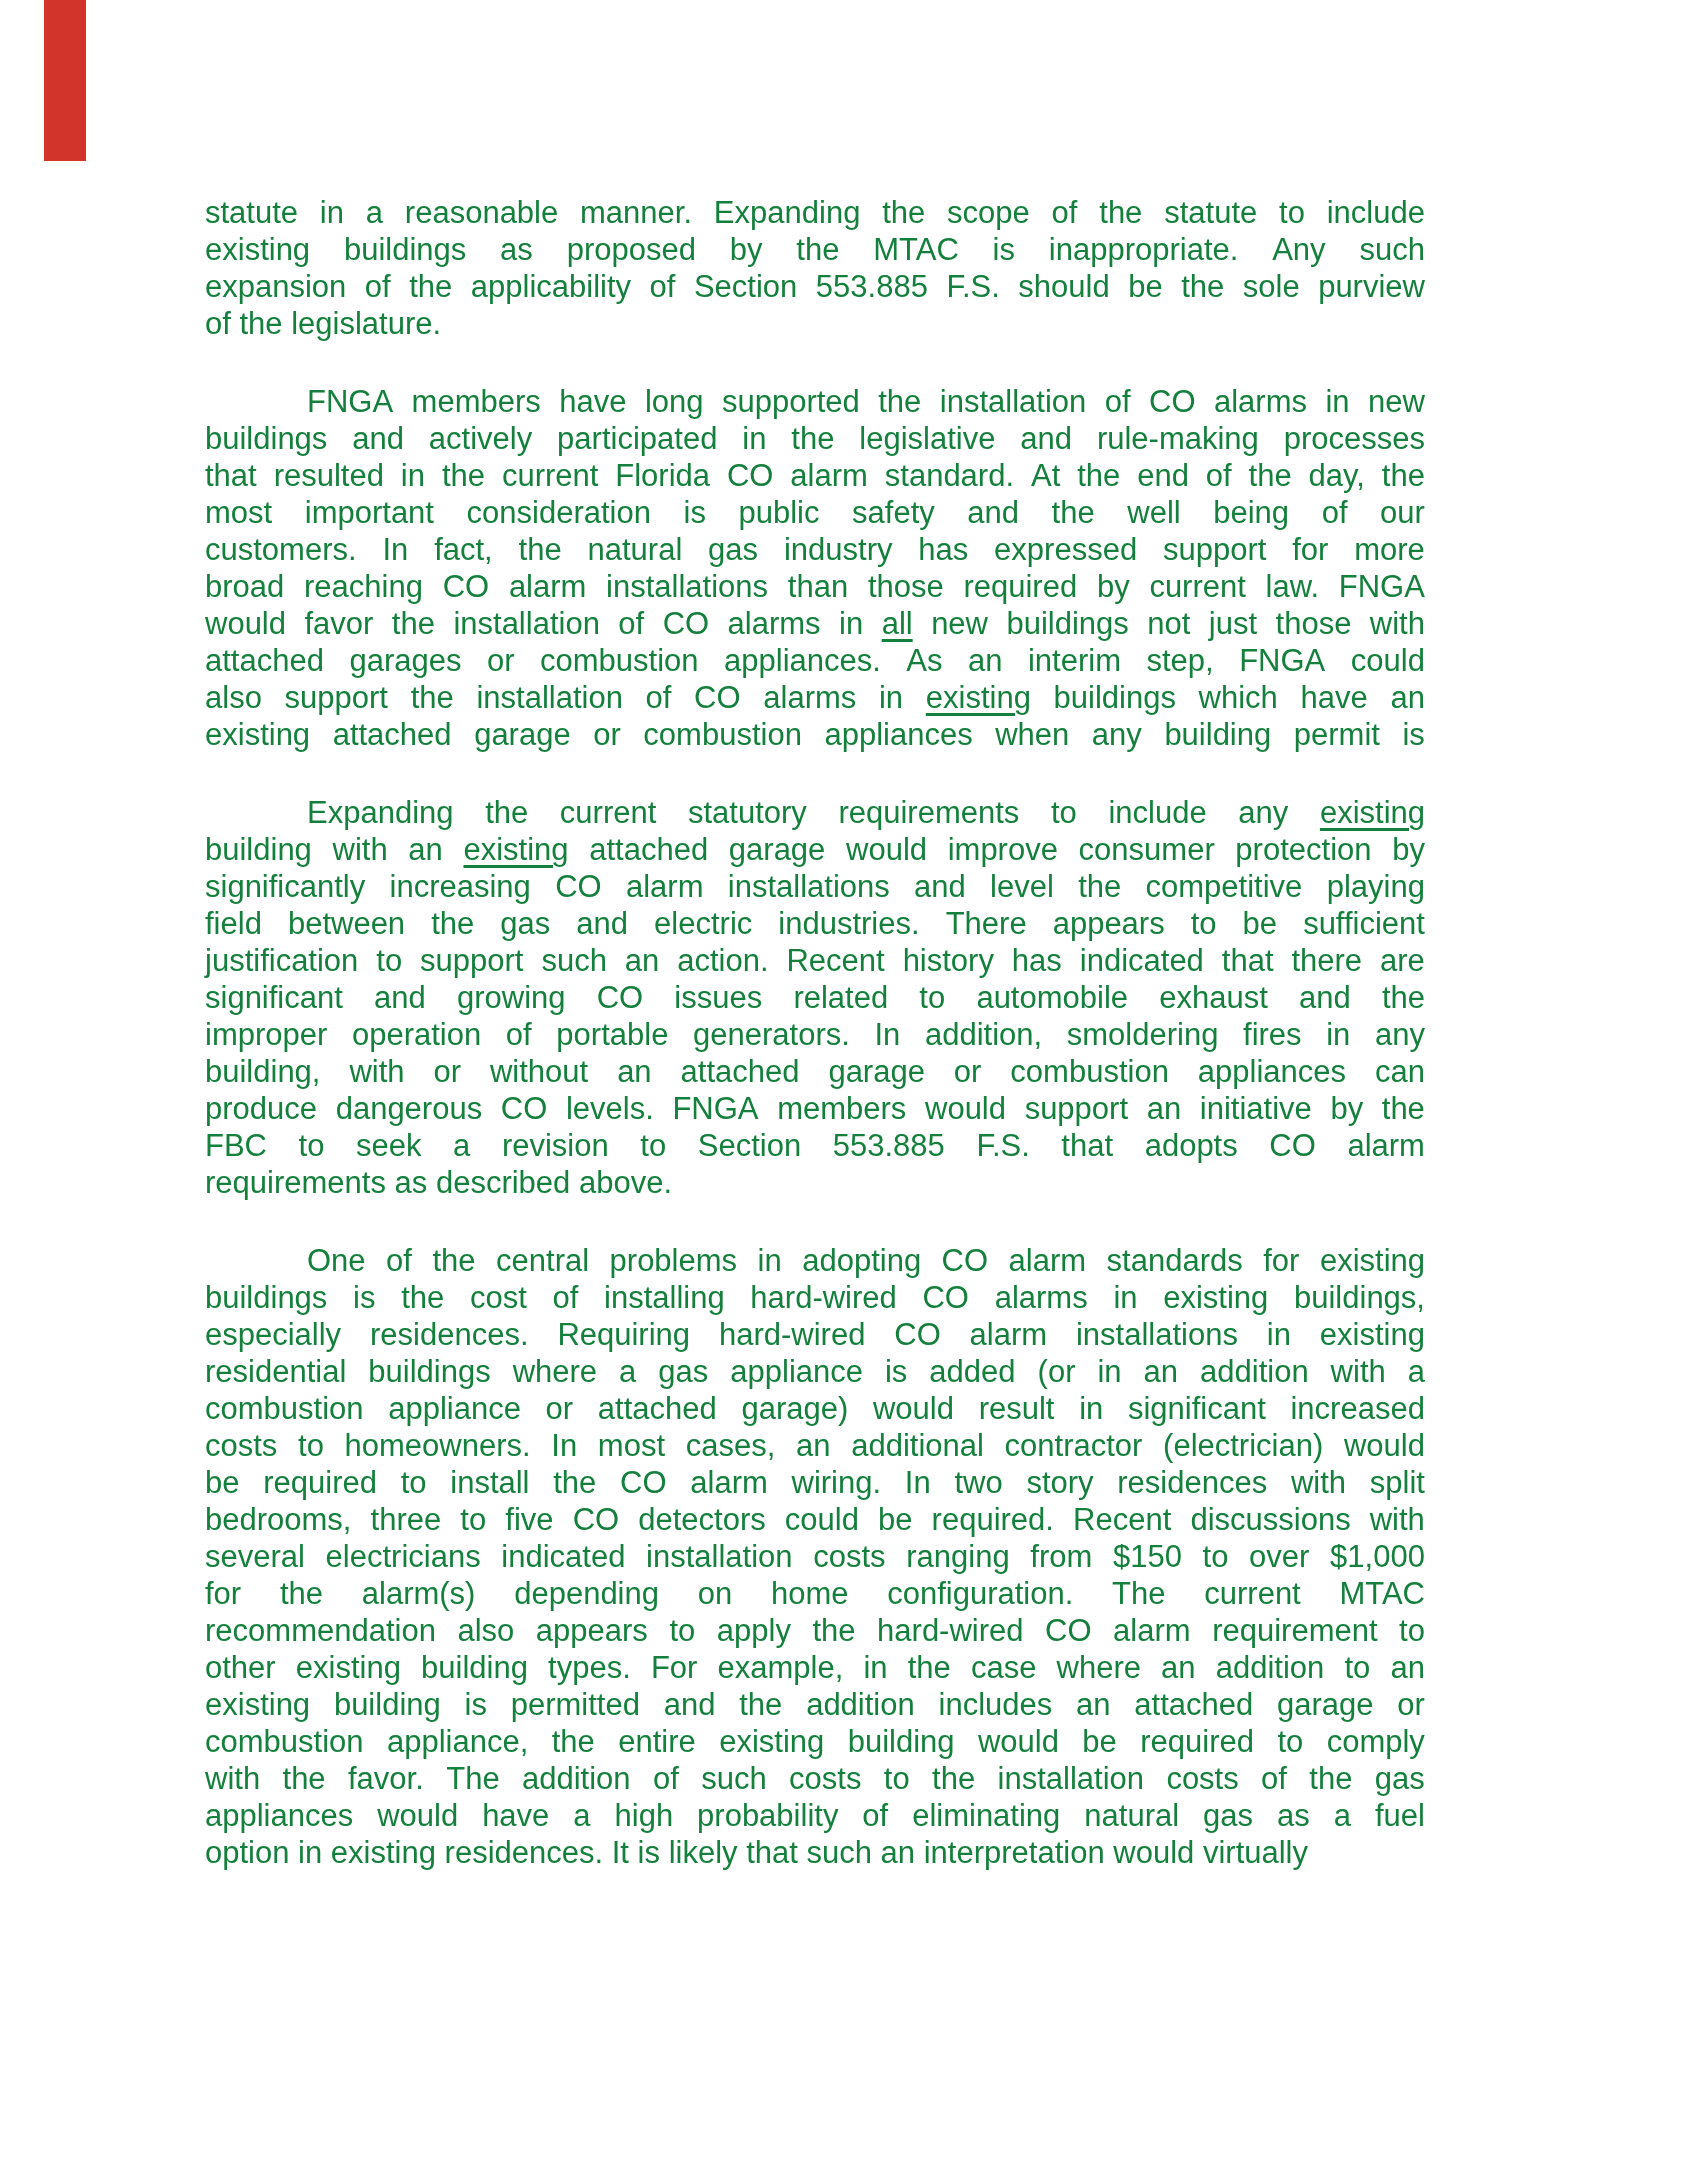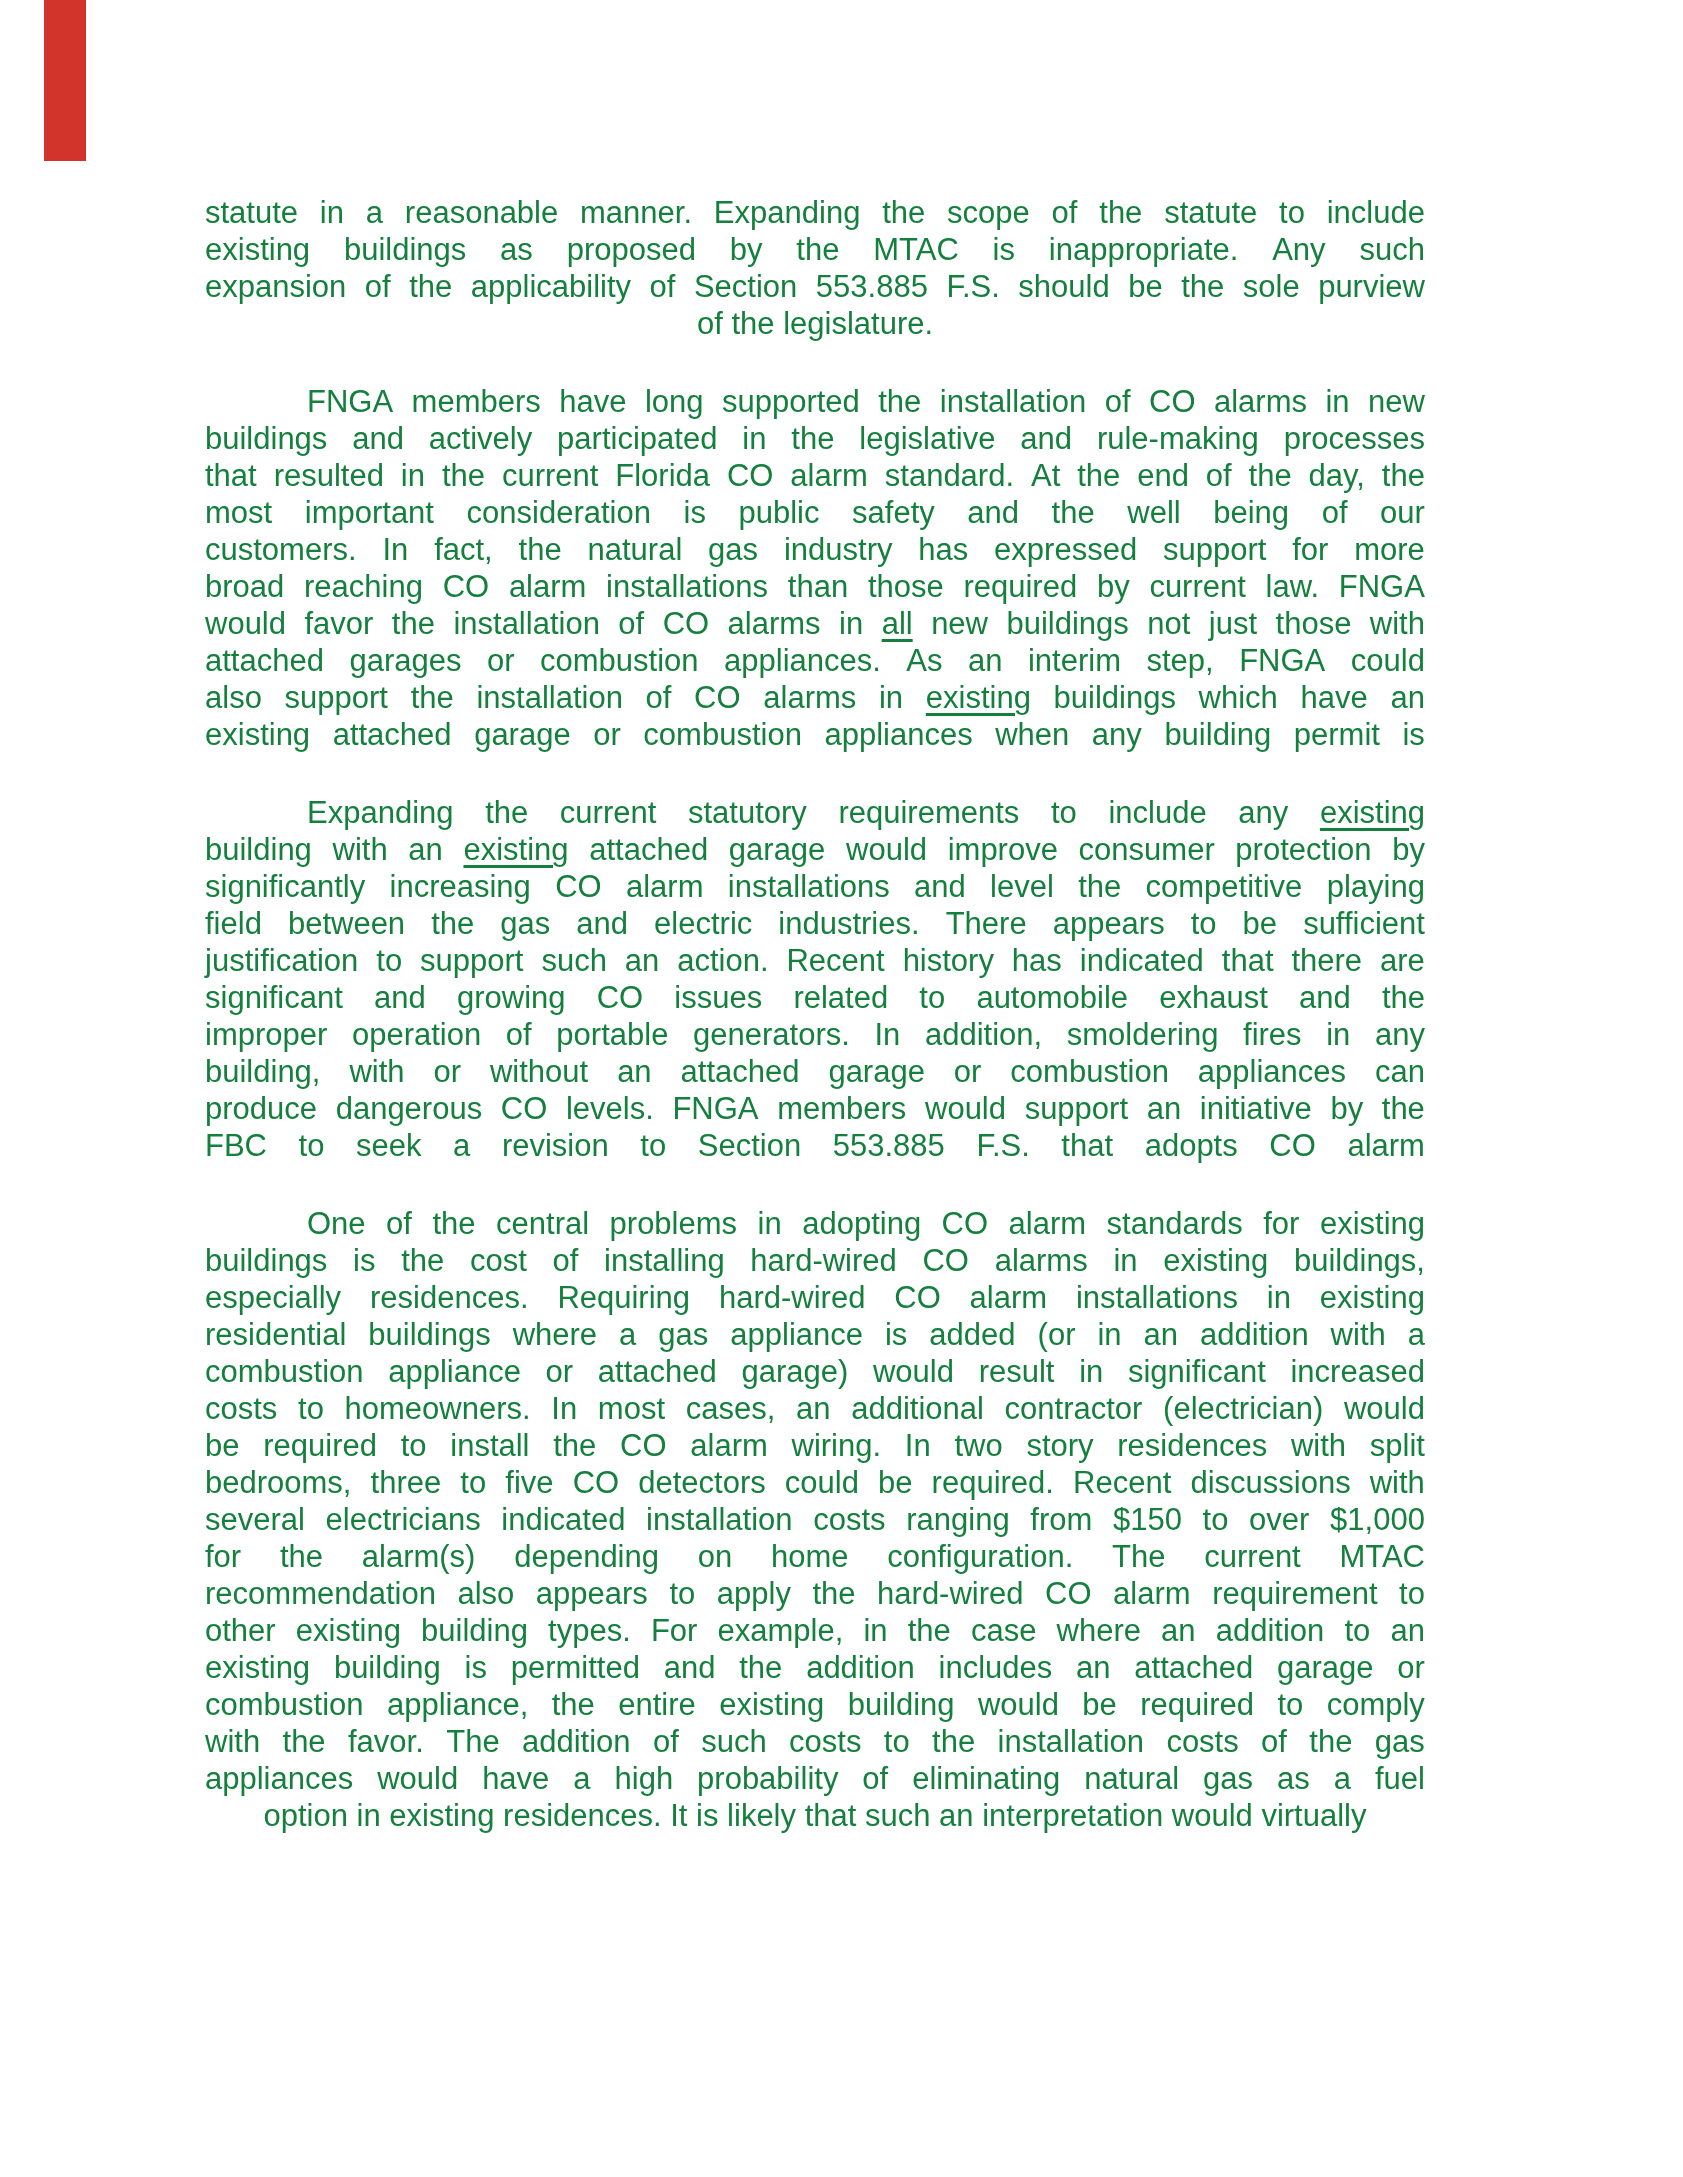--- a/index.html
+++ b/index.html
@@ -29,21 +29,21 @@
   }
   .para { margin: 0 0 41px 0; }
   .para:last-child { margin-bottom: 4px; }
   .line {
     display: flex;
     justify-content: space-between;
     height: 37px;
     line-height: 37px;
   }
   .line.indent { padding-left: 102px; }
-  .line.last { display: block; text-align: center; }
+  .line.last { display: block; }
   .u {
     text-decoration: underline;
     text-decoration-thickness: 2.5px;
     text-underline-offset: 5px;
   }
 </style>
 </head>
 <body style="background: rgb(255, 255, 255);">
 
 <div>
@@ -368,20 +368,21 @@
           <span>revision</span>
           <span>to</span>
           <span>Section</span>
           <span>553.885</span>
           <span>F.S.</span>
           <span>that</span>
           <span>adopts</span>
           <span>CO</span>
           <span>alarm</span>
         </div>
+        <div class="line last"><span>requirements</span> <span>as</span> <span>described</span> <span>above.</span></div>
       </div>
       <div class="para">
         <div class="line indent">
           <span>One</span>
           <span>of</span>
           <span>the</span>
           <span>central</span>
           <span>problems</span>
           <span>in</span>
           <span>adopting</span>

